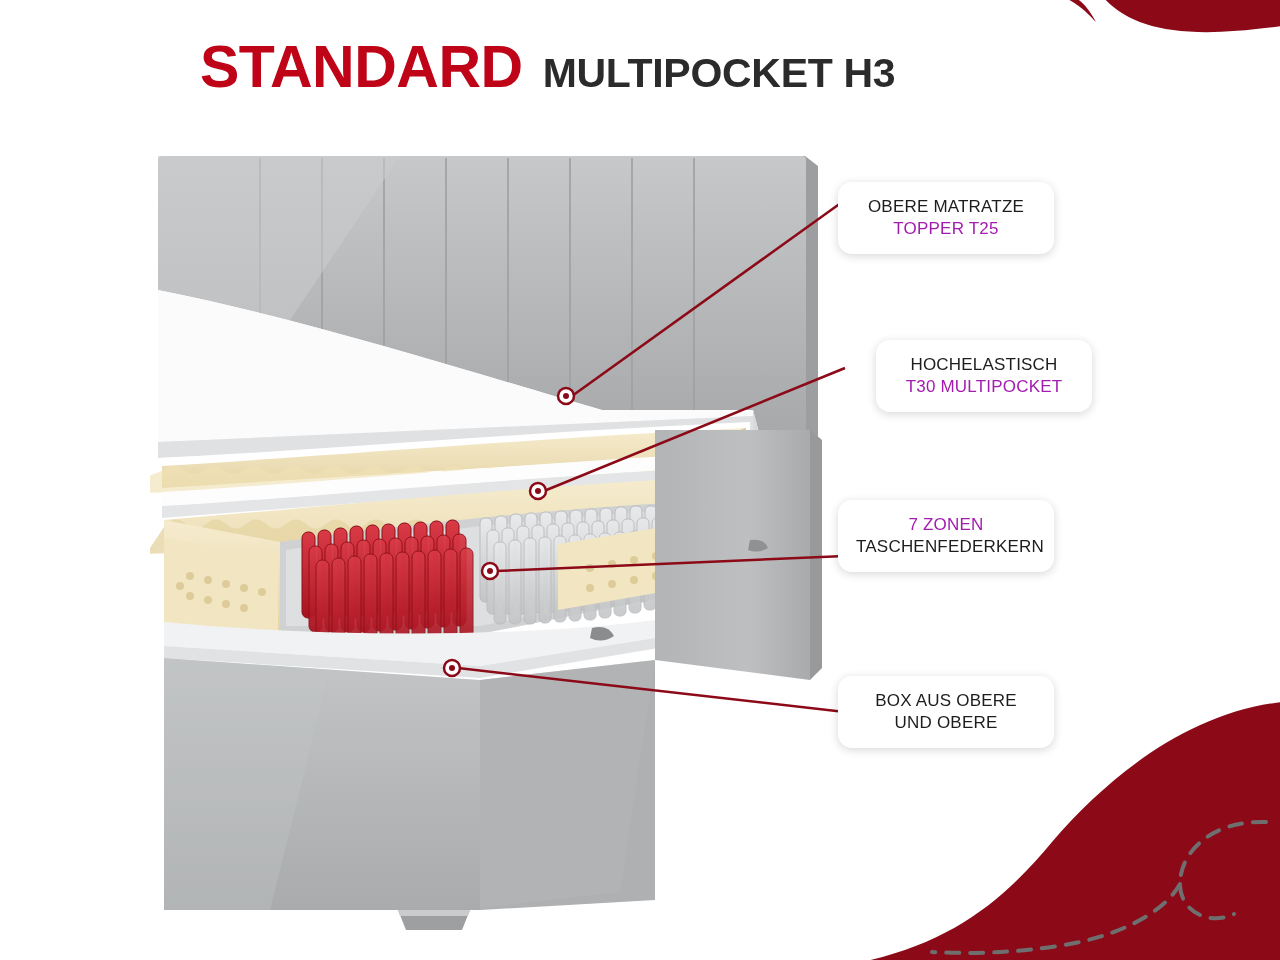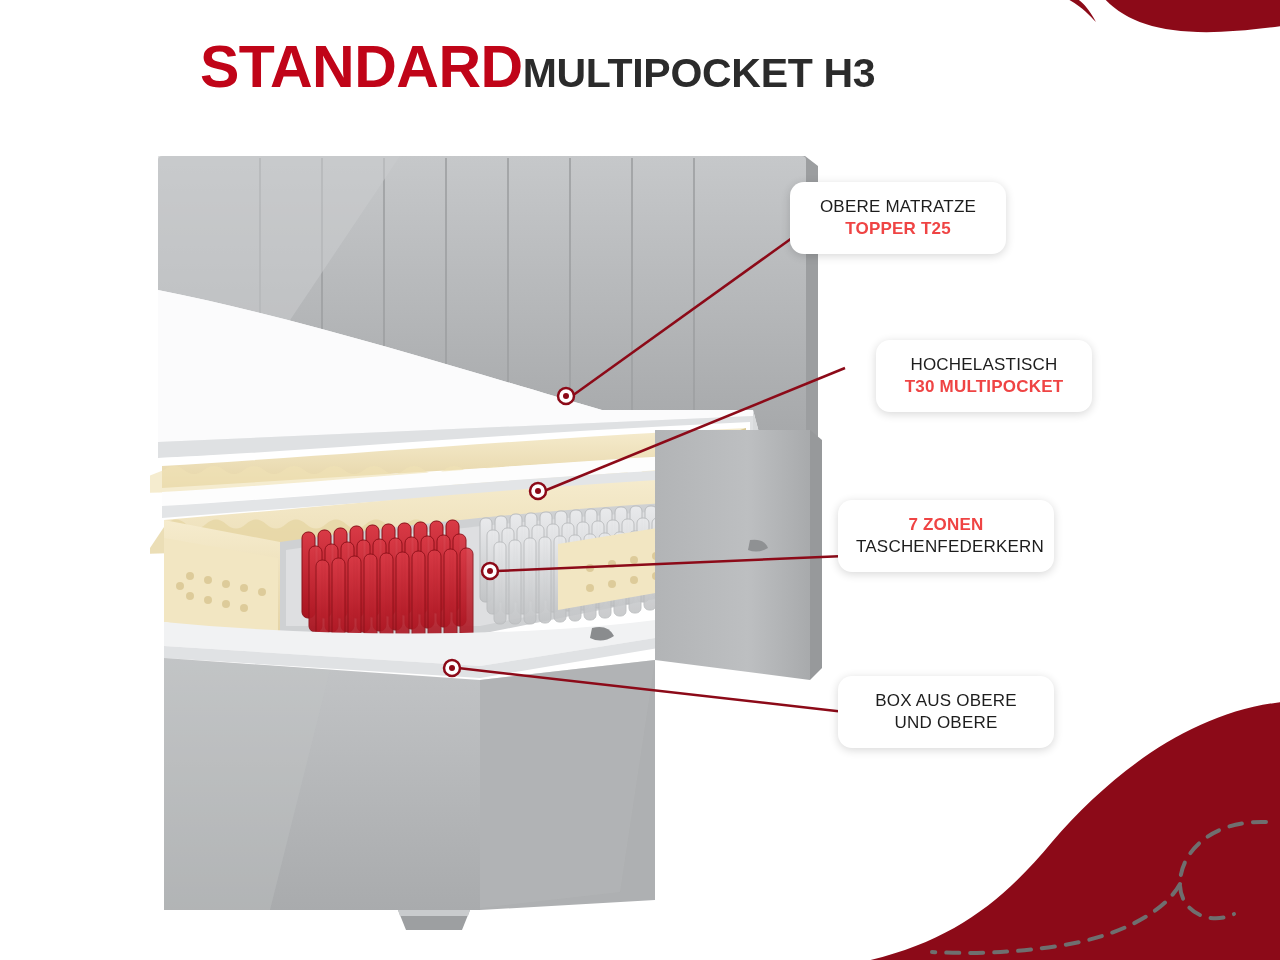--- a/index.html
+++ b/index.html
@@ -25,20 +25,21 @@
   .swoosh-br { bottom: -2px; right: -2px; }
 
   
   .title-row {
     position: absolute;
     left: 200px;
     top: 38px;
     display: flex;
     align-items: baseline;
     white-space: nowrap;
+    gap: 20px;
   }
   .title-main {
     font-size: 59px;
     font-weight: bold;
     color: #c00418;
     letter-spacing: -0.5px;
     line-height: 1;
   }
   .title-sub {
     font-size: 41px;
@@ -69,25 +70,25 @@
     line-height: 1.28;
     width: 216px;
     box-sizing: border-box;
   }
   .callout .line {
     font-size: 17px;
     color: #1d1d1d;
     letter-spacing: 0.2px;
   }
   .callout .line.accent {
-    color: #ef4444;
-    font-weight: bold;
-  }
-
-  #callout-0 { left: 790px; top: 182px; }
+    color: #a21caf;
+    font-weight: normal;
+  }
+
+  #callout-0 { left: 838px; top: 182px; }
   #callout-1 { left: 876px; top: 340px; }
   #callout-2 { left: 838px; top: 500px; }
   #callout-3 { left: 838px; top: 676px; }
 
   
   .leaders {
     position: absolute;
     left: 0;
     top: 0;
     pointer-events: none;

